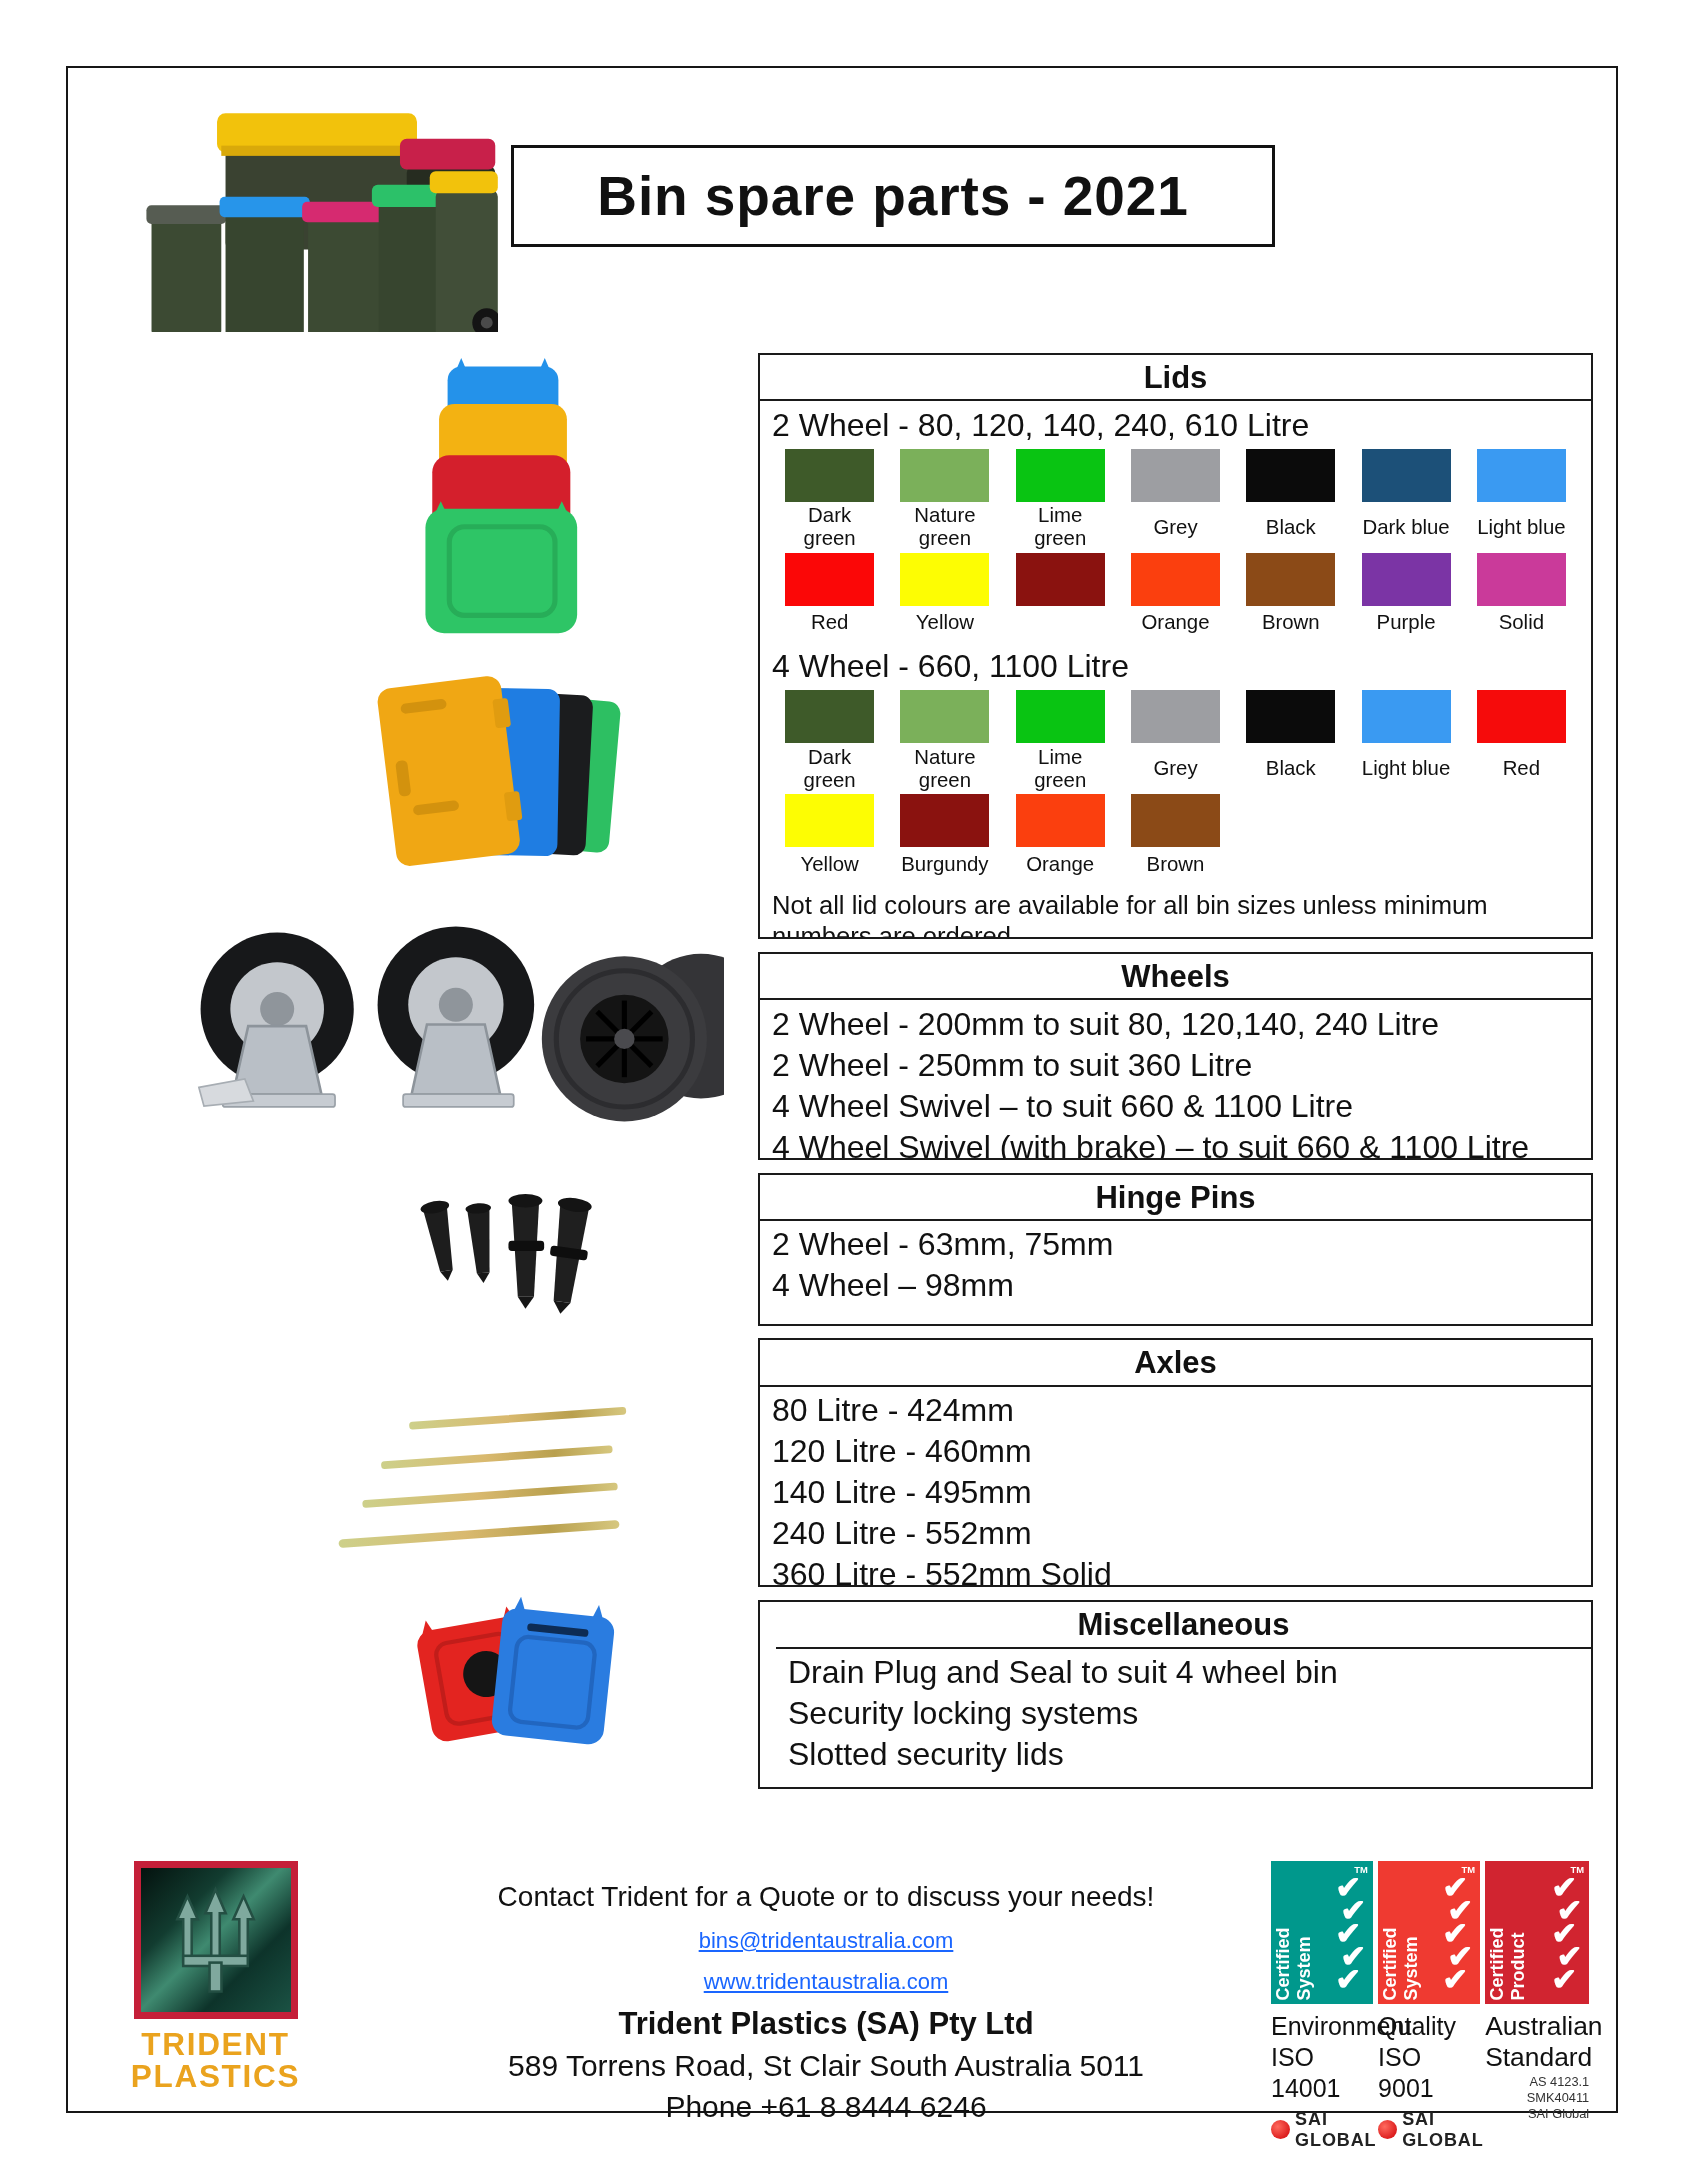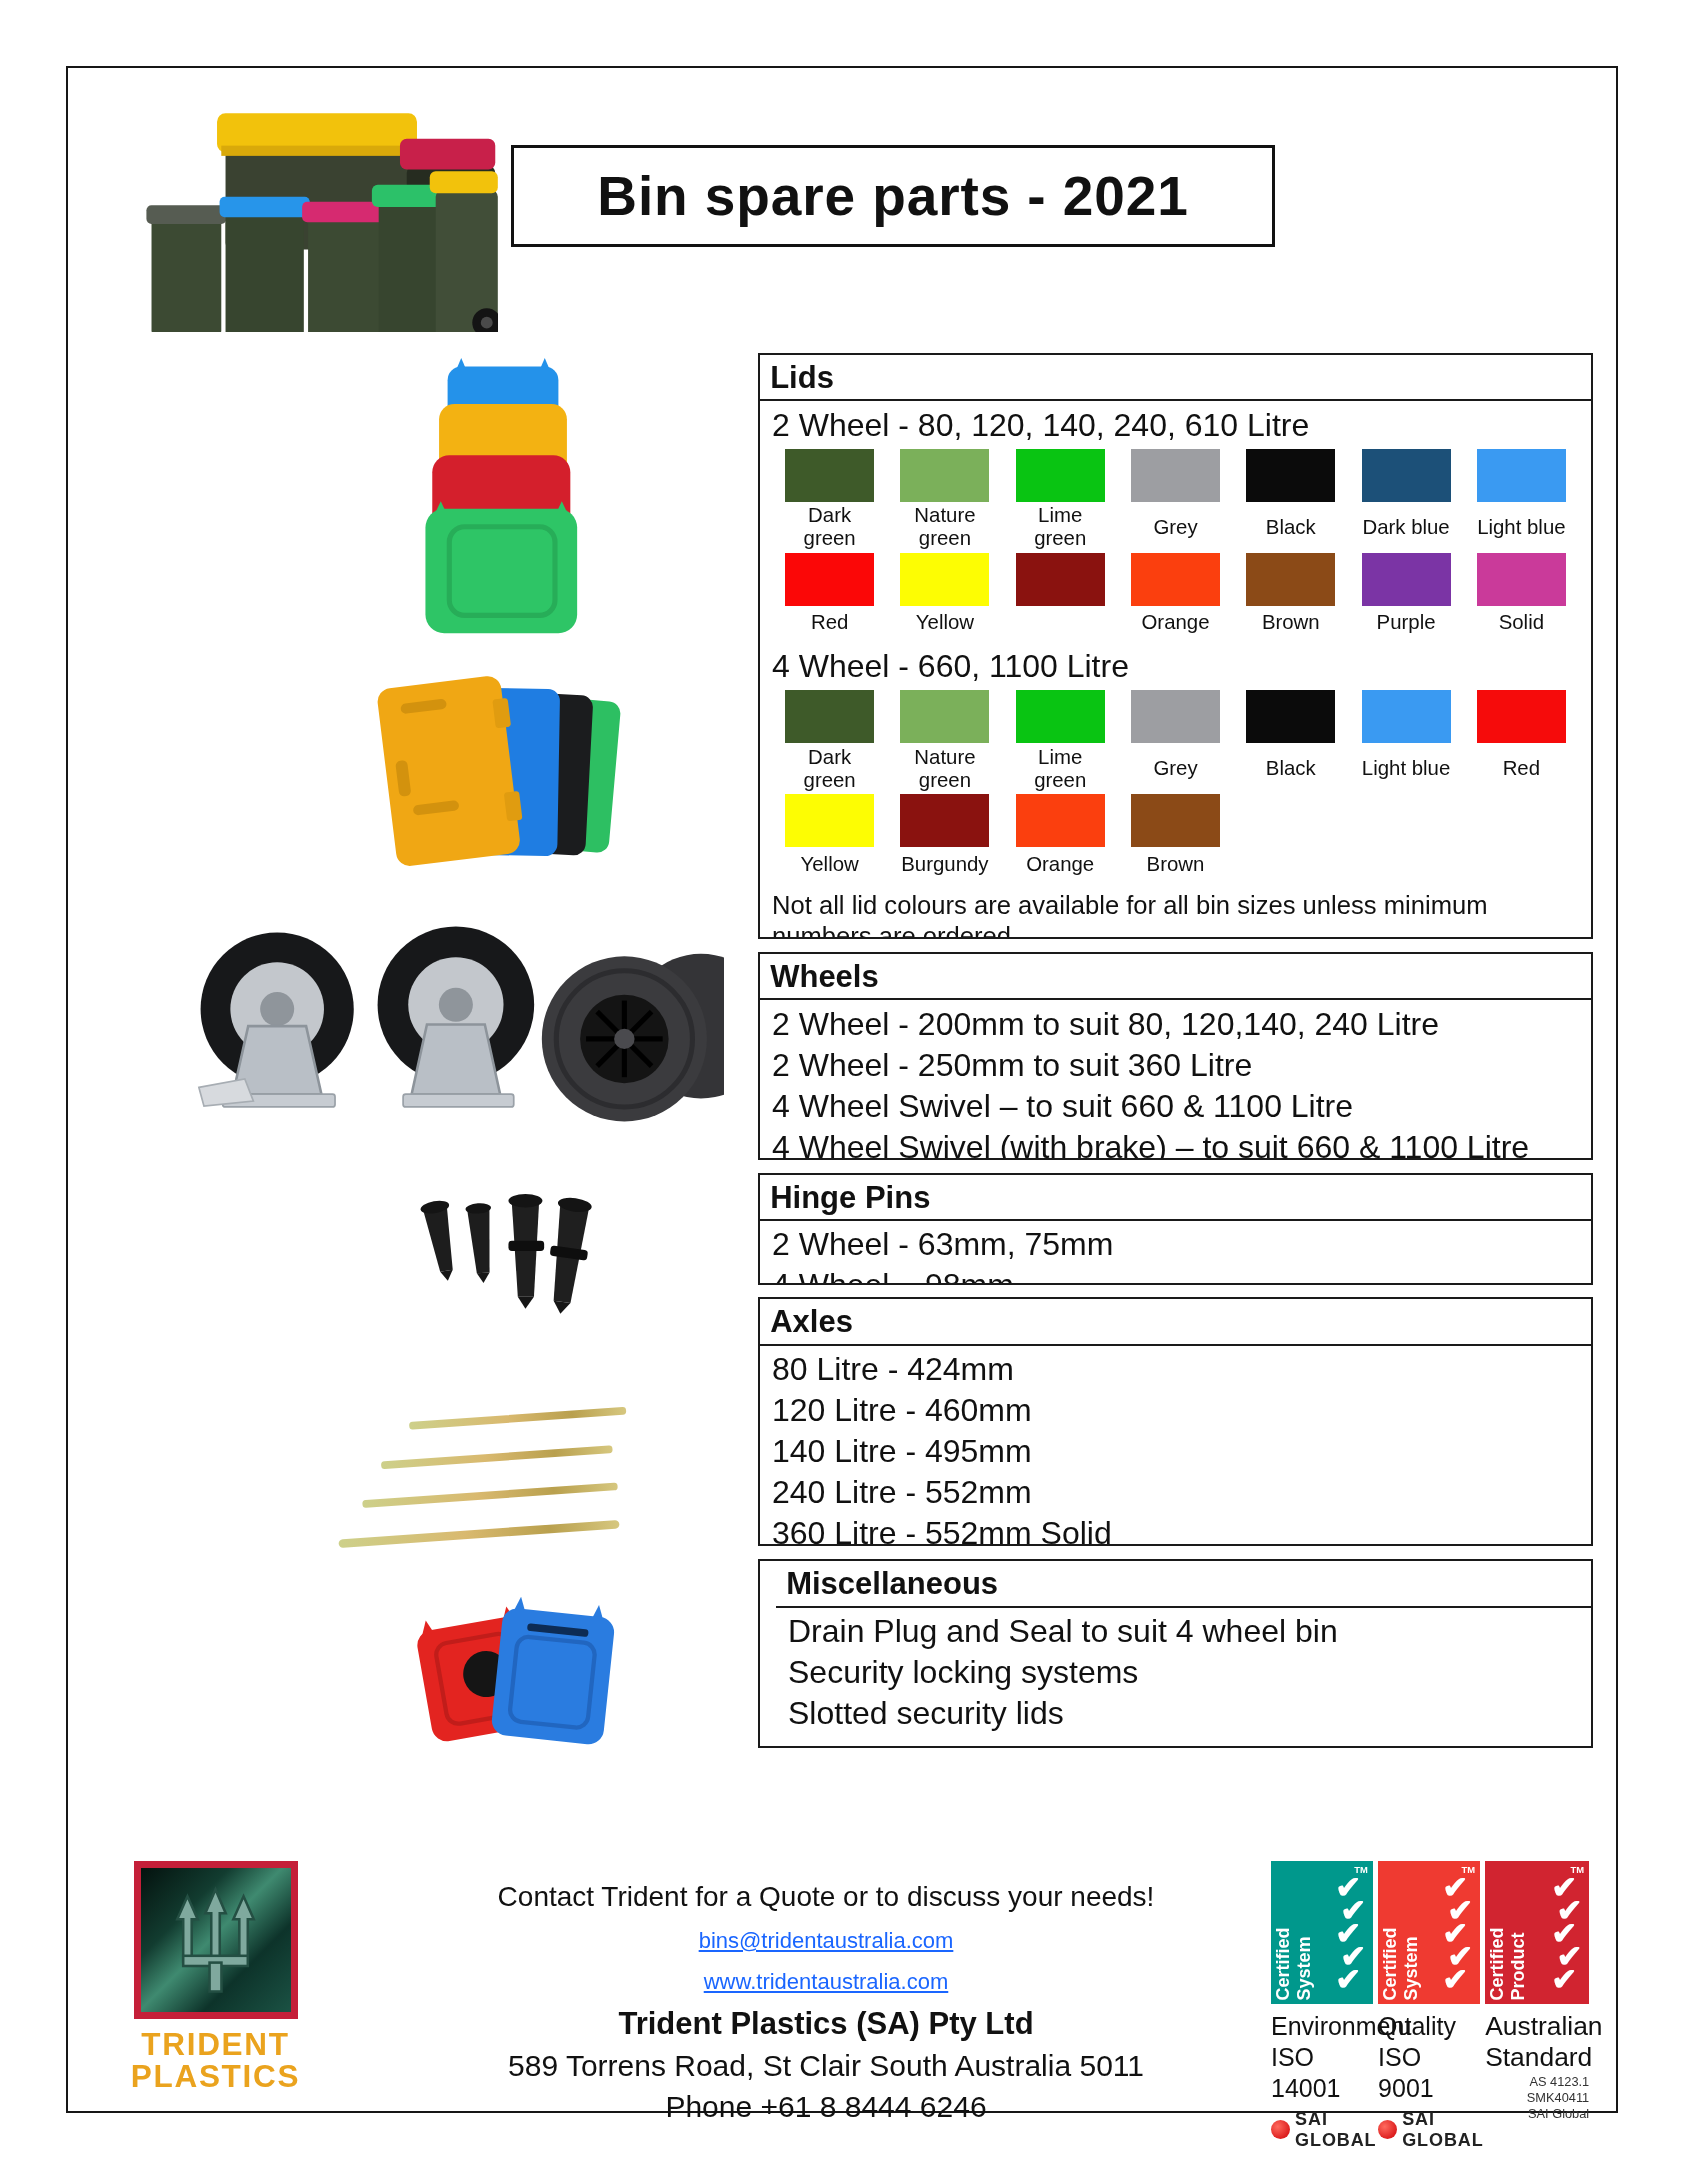--- a/index.html
+++ b/index.html
@@ -13,26 +13,26 @@
   .page-border{left:66px;top:66px;width:1552px;height:2047px;border:2.6px solid #161616;box-sizing:border-box;}
 
   
   .title-box{left:511px;top:145px;width:764px;height:102px;border:3.4px solid #111;box-sizing:border-box;
     display:flex;align-items:center;justify-content:center;}
   .title-box h1{margin:0;font-size:55px;font-weight:bold;letter-spacing:0.9px;}
 
   
   .spec-col{left:758px;top:353px;width:835px;}
   .section{border:2.6px solid #1a1a1a;box-sizing:border-box;background:#fff;margin-bottom:12.8px;overflow:hidden;}
-  .section-header{font-size:31px;font-weight:bold;padding:5.1px 10.2px 3.4px 10.2px;border-bottom:2.6px solid #1a1a1a;}
+  .section-header{font-size:31px;font-weight:bold;padding:5.1px 10.2px 3.4px 10.2px;border-bottom:2.6px solid #1a1a1a;text-align:center;}
   .section-body{padding:3.4px 12px 8.5px 12px;}
   .item-line{font-size:32px;line-height:41px;}
   .sec-lids{height:586px;}
   .sec-wheels{height:208px;}
-  .sec-hinge{height:112px;}
+  .sec-hinge{height:153px;}
   .sec-axles{height:249px;}
   .sec-misc{height:189px;padding-left:16px;}
 
   .subtitle{font-size:32px;line-height:37px;margin:1.7px 0 5.1px 0;}
   .swatch-grid{display:grid;grid-template-columns:repeat(7,1fr);}
   .swatch-cell{display:flex;flex-direction:column;align-items:center;}
   .swatch{width:89px;height:53px;}
   .swatch-label{font-size:20.4px;line-height:23px;text-align:center;display:flex;align-items:center;justify-content:center;}
   .row1 .swatch-label{min-height:51px;max-width:95px;}
   .row2 .swatch-label{min-height:27px;padding-top:3.4px;}

